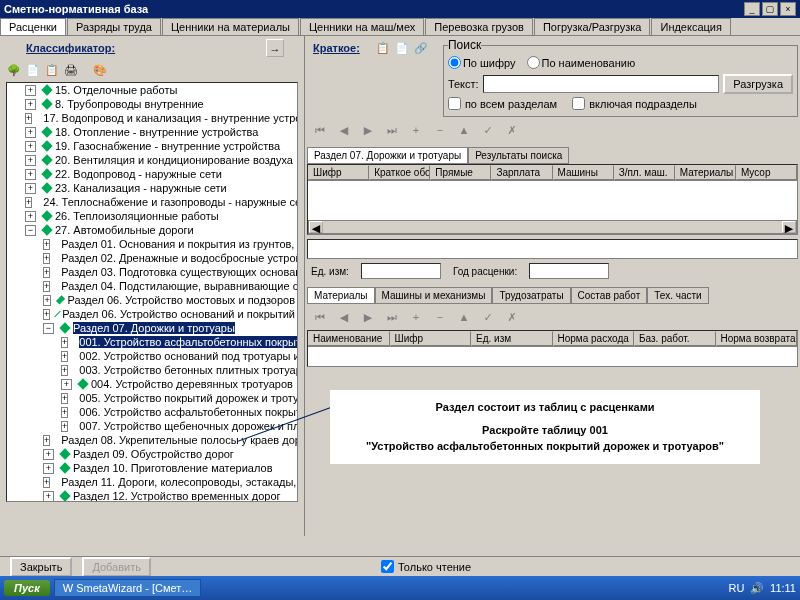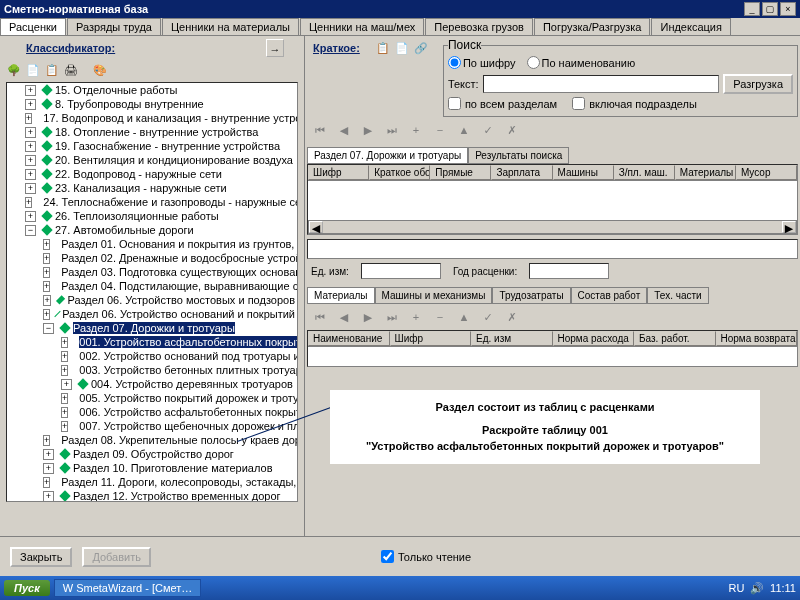--- a/index.html
+++ b/index.html
@@ -43,21 +43,21 @@
   .grid-header { display: flex; }
   .grid-col { border: 1px outset #d4d0c8; background: #d4d0c8; padding: 1px 4px; font-size: 10px; white-space: nowrap; overflow: hidden; }
   .grid-body { height: 40px; background: #fff; border-top: 1px solid #808080; }
   .grid-scroll { height: 14px; background: #d4d0c8; border: 1px solid #808080; display: flex; justify-content: space-between; }
   .grid-scroll span { width: 14px; text-align: center; background: #d4d0c8; border: 1px outset #fff; cursor: pointer; }
   .field-row { display: flex; gap: 12px; padding: 4px; align-items: center; }
   .field-row label { font-size: 10px; }
   .field-input { background: #fff; border: 1px inset #808080; height: 16px; width: 80px; }
   .annotation { position: absolute; background: #fff; padding: 10px 16px; top: 390px; left: 330px; width: 430px; font-size: 14px; font-weight: bold; text-align: center; line-height: 1.4; }
   .annotation-line { position: absolute; border-top: 1px solid #002060; width: 120px; top: 400px; left: 230px; transform: rotate(-20deg); transform-origin: right center; }
-  .bottom-bar { position: absolute; bottom: 24px; left: 0; right: 0; height: 40px; background: #d4d0c8; display: flex; align-items: center; padding: 0 10px; gap: 10px; border-top: 1px solid #808080; }
+  .bottom-bar { position: absolute; bottom: 24px; left: 0; right: 0; height: 20px; background: #d4d0c8; display: flex; align-items: center; padding: 0 10px; gap: 10px; border-top: 1px solid #808080; }
   .taskbar { position: absolute; bottom: 0; left: 0; right: 0; height: 24px; background: linear-gradient(#2a6cce, #1a4ca0); display: flex; align-items: center; padding: 0 4px; justify-content: space-between; }
   .start-btn { background: linear-gradient(#5c9a3a, #3a7a1a); color: #fff; padding: 2px 10px; border-radius: 3px; font-weight: bold; font-style: italic; cursor: pointer; }
   .task-item { background: #3a7cce; color: #fff; padding: 2px 8px; margin-left: 4px; border: 1px solid #1a4ca0; }
   .tray { color: #fff; font-size: 10px; display: flex; align-items: center; gap: 6px; }
   .small-btn { width: 18px; height: 18px; border: 1px outset #fff; background: #d4d0c8; display: inline-flex; align-items: center; justify-content: center; cursor: pointer; }
 </style>
 </head>
 <body>
 
 <div class="titlebar">

